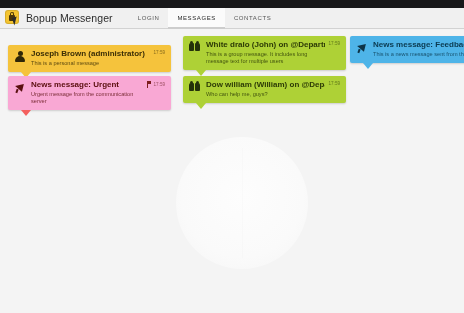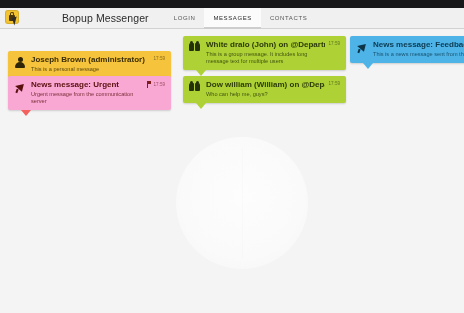--- a/index.html
+++ b/index.html
@@ -33,21 +33,20 @@
     background: #f0f0f0;
     border-bottom: 1px solid #d2d2d2;
     display: flex;
     align-items: center;
     box-sizing: border-box;
   }
   .brand {
     display: flex;
     align-items: center;
     margin-left: 5px;
-    gap: 36px;
   }
   .logo {
     position: relative;
     width: 17px;
     height: 17px;
     flex: 0 0 auto;
   }
   .logo-badge {
     position: absolute;
     left: 0; top: 0;
@@ -325,21 +324,21 @@
     <div class="nav-item active">MESSAGES</div>
     <div class="nav-item">CONTACTS</div>
   </div>
 </div>
 
 <div class="content">
   <div class="watermark"></div>
 
   <div class="cards">
 
-    <div class="card yellow" style="left:8px; top:22px; width:163px;">
+    <div class="card yellow" style="left:8px; top:16px; width:163px;">
       <div class="card-row">
         <div class="card-icon glyph-person">
           <div class="head"></div>
             <div class="torso"></div>
         </div>
         <div class="card-main">
           <div class="card-title">Joseph Brown (administrator)</div>
           <div class="card-body">This is a personal message</div>
         </div>
         <div class="card-meta">

